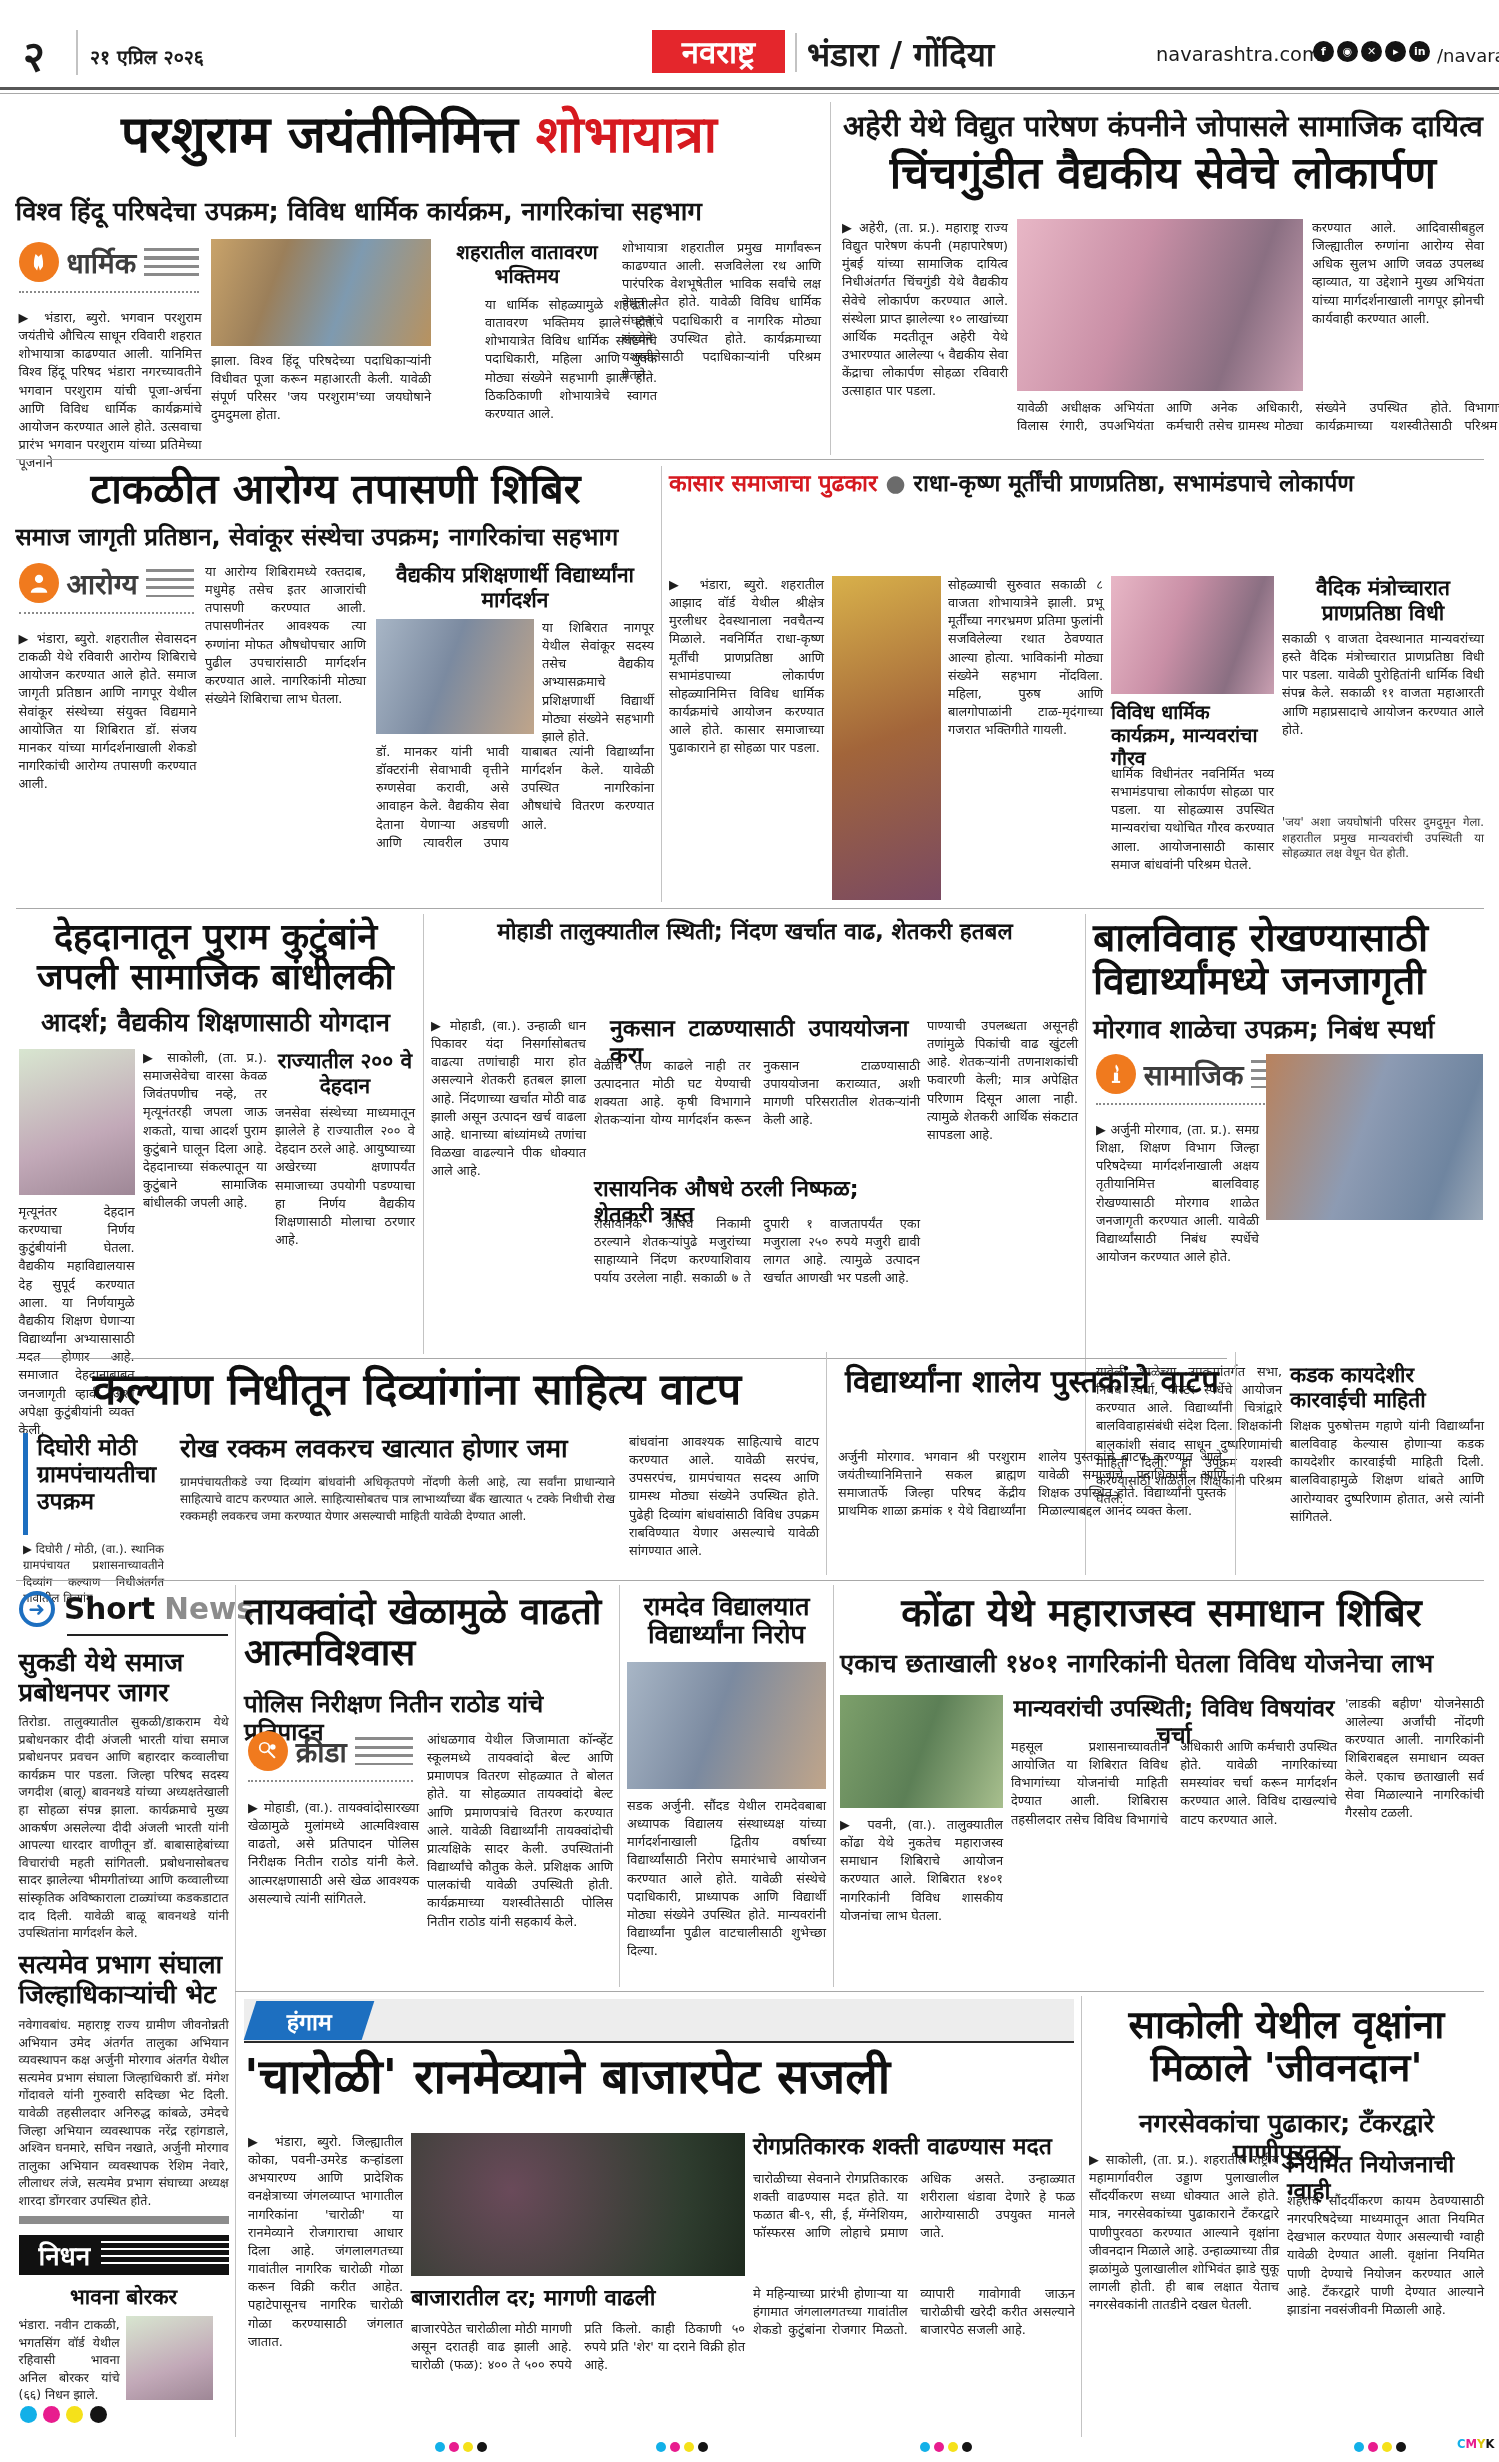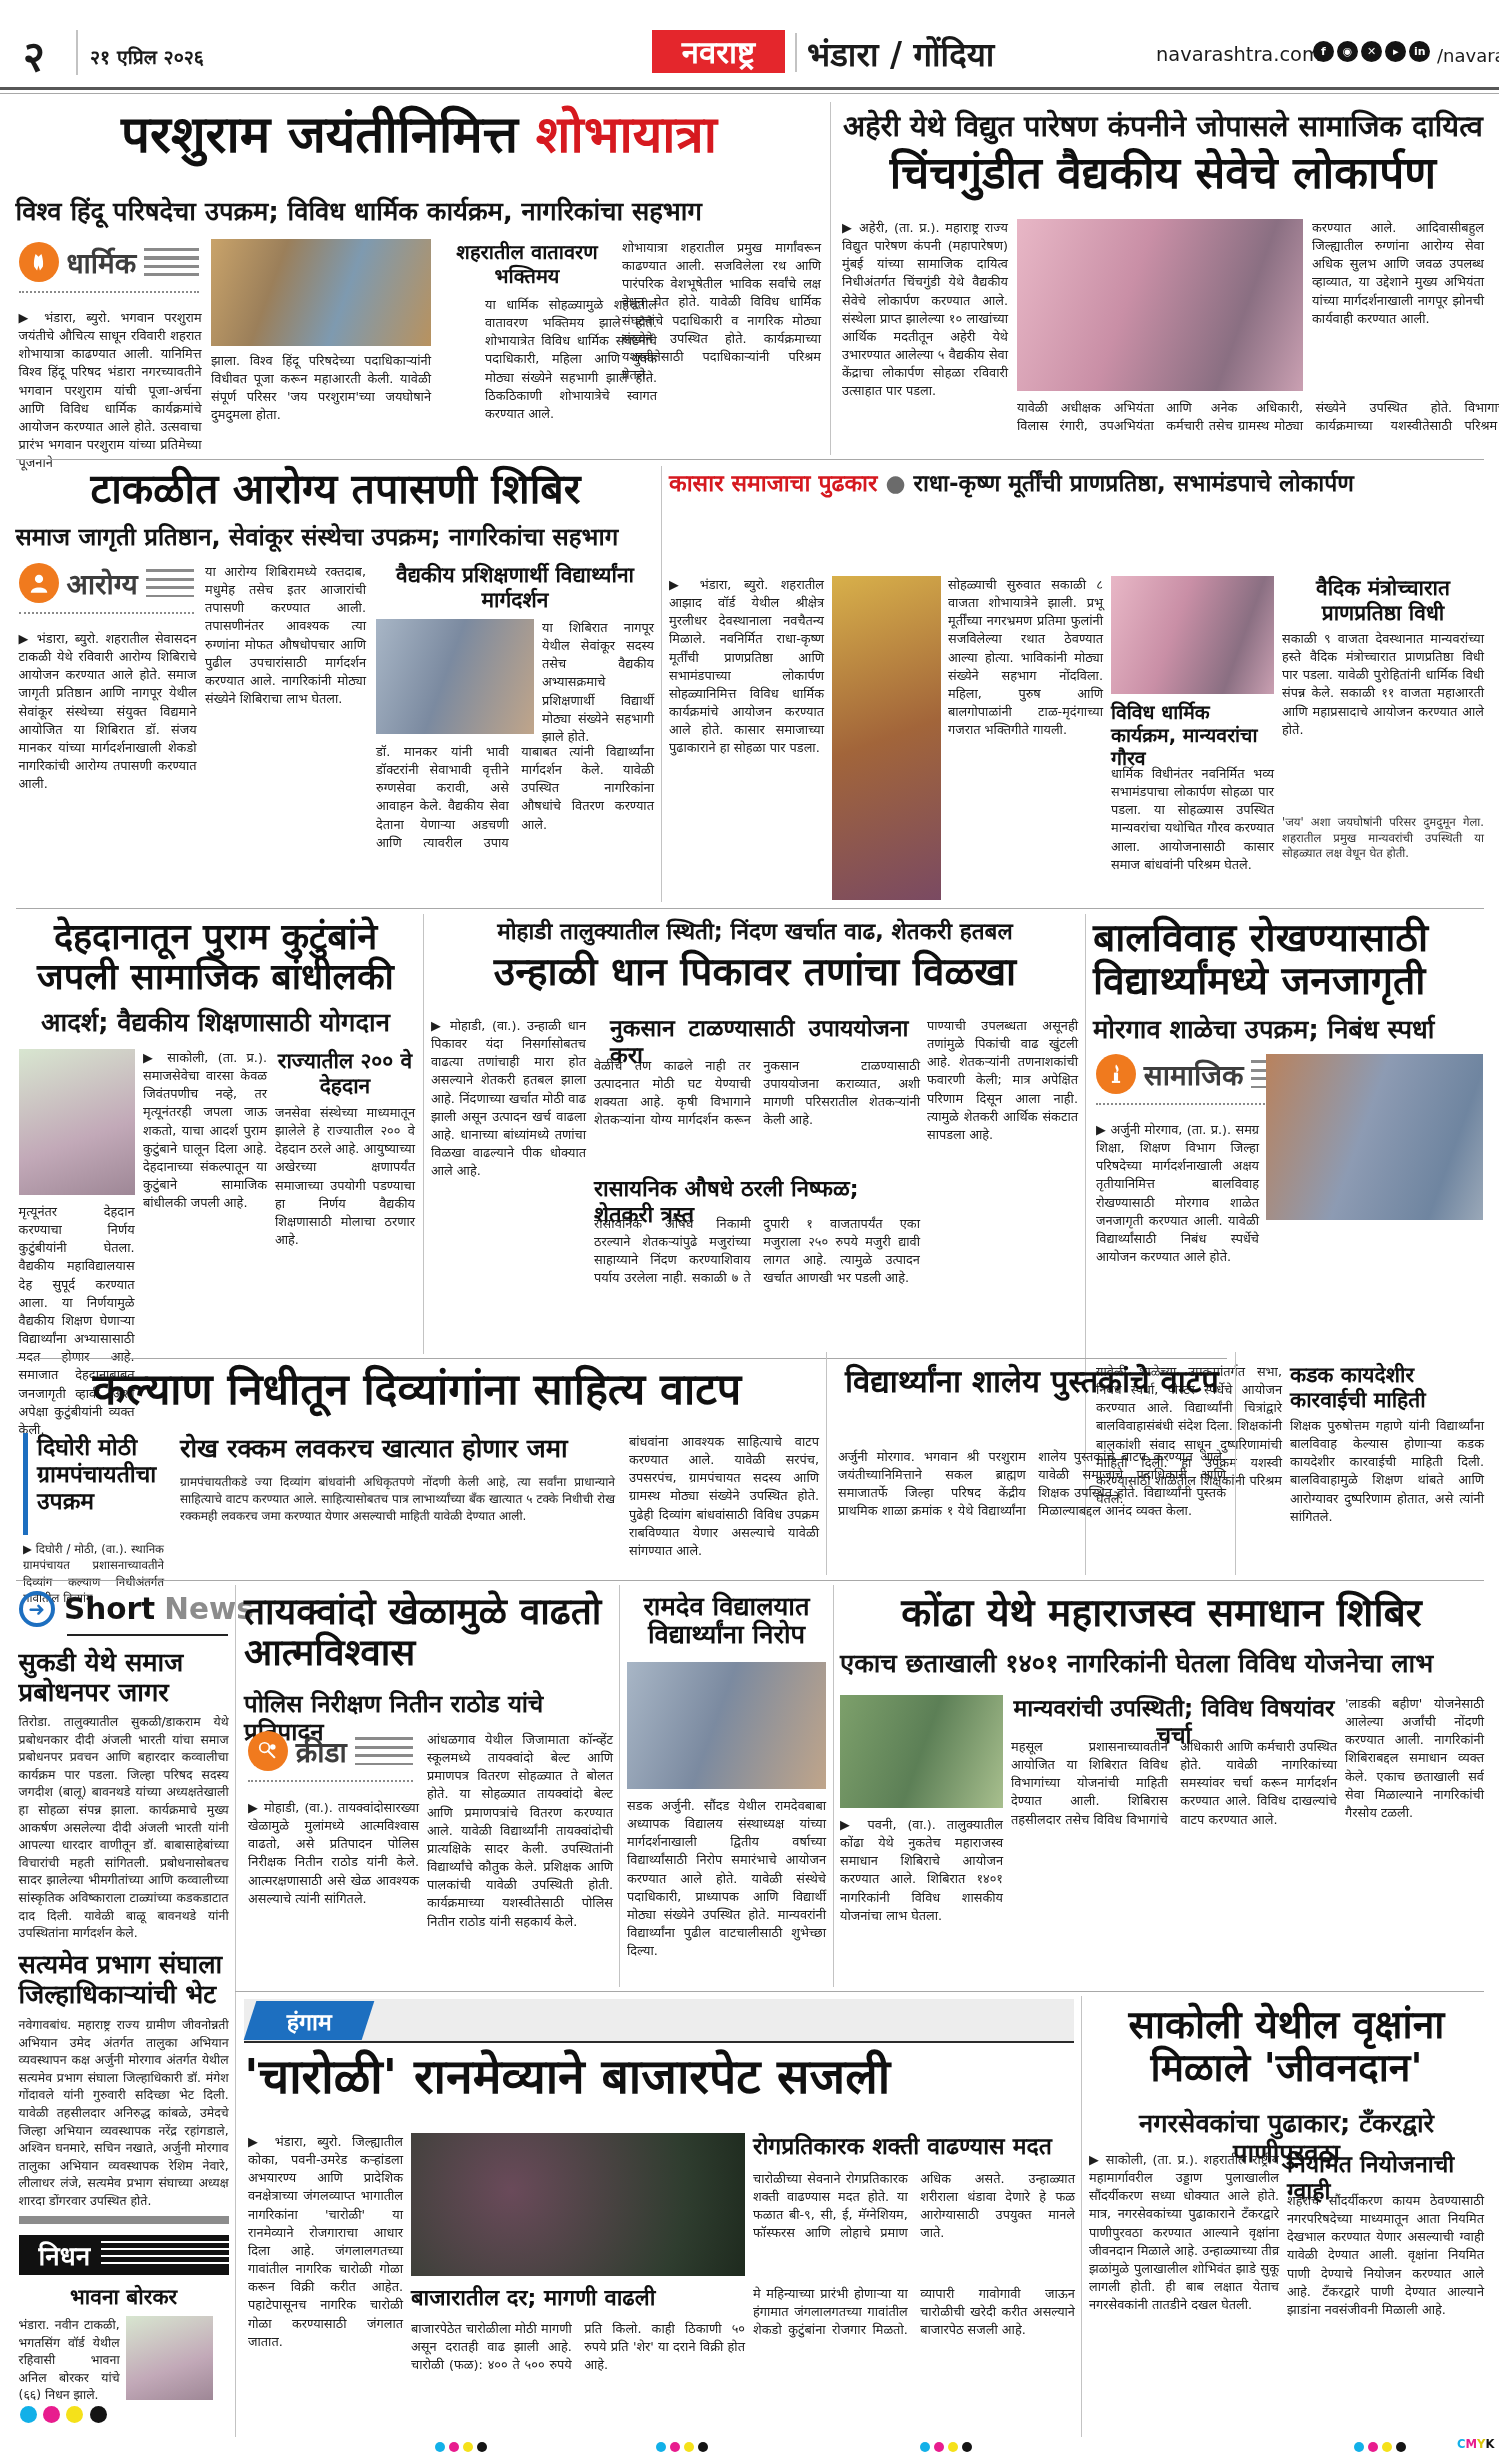--- a/index.html
+++ b/index.html
@@ -150,21 +150,20 @@
   <div class="abs sub" style="left:15.5px;top:1007px;width:400px;font-size:25.6px;">आदर्श; वैद्यकीय शिक्षणासाठी योगदान</div>
   <div class="abs photo p-portrait" style="left:18.6px;top:1049px;width:116px;height:146px;"></div>
   <div class="abs body" style="left:143px;top:1049px;width:124px;height:304px;">▶ साकोली, (ता. प्र.). समाजसेवेचा वारसा केवळ जिवंतपणीच नव्हे, तर मृत्यूनंतरही जपला जाऊ शकतो, याचा आदर्श पुराम कुटुंबाने घालून दिला आहे. देहदानाच्या संकल्पातून या कुटुंबाने सामाजिक बांधीलकी जपली आहे.</div>
   <div class="abs boxhead" style="left:275px;top:1049px;width:140px;font-size:21px;text-align:center;">राज्यातील २०० वे देहदान</div>
   <div class="abs body" style="left:275px;top:1104px;width:140px;height:250px;">जनसेवा संस्थेच्या माध्यमातून झालेले हे राज्यातील २०० वे देहदान ठरले आहे. आयुष्याच्या अखेरच्या क्षणापर्यंत समाजाच्या उपयोगी पडण्याचा हा निर्णय वैद्यकीय शिक्षणासाठी मोलाचा ठरणार आहे.</div>
   <div class="abs body" style="left:18.6px;top:1203px;width:116px;height:151px;">मृत्यूनंतर देहदान करण्याचा निर्णय कुटुंबीयांनी घेतला. वैद्यकीय महाविद्यालयास देह सुपूर्द करण्यात आला. या निर्णयामुळे वैद्यकीय शिक्षण घेणाऱ्या विद्यार्थ्यांना अभ्यासासाठी मदत होणार आहे. समाजात देहदानाबाबत जनजागृती व्हावी, अशी अपेक्षा कुटुंबीयांनी व्यक्त केली.</div>
 
   <div class="abs vline" style="left:423px;top:914px;height:440px;"></div>
 
   <div class="abs kick" style="left:431px;top:919px;width:648px;font-size:22.5px;">मोहाडी तालुक्यातील स्थिती; निंदण खर्चात वाढ, शेतकरी हतबल</div>
-  <div class="abs hl" style="left:431px;top:951px;width:648px;font-size:39px;">उन्हाळी धान पिकावर तणांचा विळखा</div>
   <div class="abs body" style="left:431px;top:1017px;width:155px;height:338px;">▶ मोहाडी, (वा.). उन्हाळी धान पिकावर यंदा निसर्गासोबतच वाढत्या तणांचाही मारा होत असल्याने शेतकरी हतबल झाला आहे. निंदणाच्या खर्चात मोठी वाढ झाली असून उत्पादन खर्च वाढला आहे. धानाच्या बांध्यांमध्ये तणांचा विळखा वाढल्याने पीक धोक्यात आले आहे.</div>
   <div class="abs boxhead" style="left:610px;top:1017px;width:326px;font-size:23px;font-family:Liberation Mono, monospace;">नुकसान टाळण्यासाठी उपाययोजना करा</div>
   <div class="abs body cols2" style="left:594px;top:1057px;width:326px;height:109px;">वेळीच तण काढले नाही तर उत्पादनात मोठी घट येण्याची शक्यता आहे. कृषी विभागाने शेतकऱ्यांना योग्य मार्गदर्शन करून नुकसान टाळण्यासाठी उपाययोजना कराव्यात, अशी मागणी परिसरातील शेतकऱ्यांनी केली आहे.</div>
   <div class="abs boxhead" style="left:594px;top:1176px;width:326px;font-size:22px;">रासायनिक औषधे ठरली निष्फळ; शेतकरी त्रस्त</div>
   <div class="abs body cols2" style="left:594px;top:1215px;width:326px;height:138px;">रासायनिक औषधे निकामी ठरल्याने शेतकऱ्यांपुढे मजुरांच्या साहाय्याने निंदण करण्याशिवाय पर्याय उरलेला नाही. सकाळी ७ ते दुपारी १ वाजतापर्यंत एका मजुराला २५० रुपये मजुरी द्यावी लागत आहे. त्यामुळे उत्पादन खर्चात आणखी भर पडली आहे.</div>
   <div class="abs body" style="left:927px;top:1017px;width:151px;height:338px;">पाण्याची उपलब्धता असूनही तणांमुळे पिकांची वाढ खुंटली आहे. शेतकऱ्यांनी तणनाशकांची फवारणी केली; मात्र अपेक्षित परिणाम दिसून आला नाही. त्यामुळे शेतकरी आर्थिक संकटात सापडला आहे.</div>
 
   <div class="abs vline" style="left:1085px;top:914px;height:661px;"></div>
 
   <div class="abs hl" style="left:1093px;top:917px;width:391px;font-size:39px;text-align:left;">बालविवाह रोखण्यासाठी विद्यार्थ्यांमध्ये जनजागृती</div>

